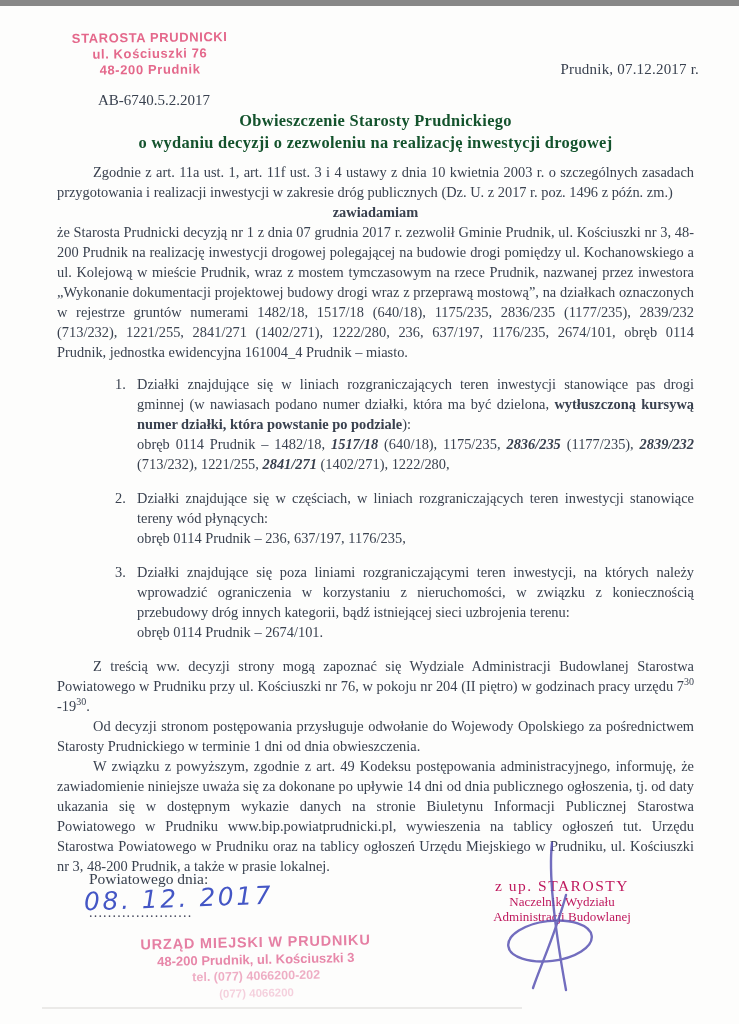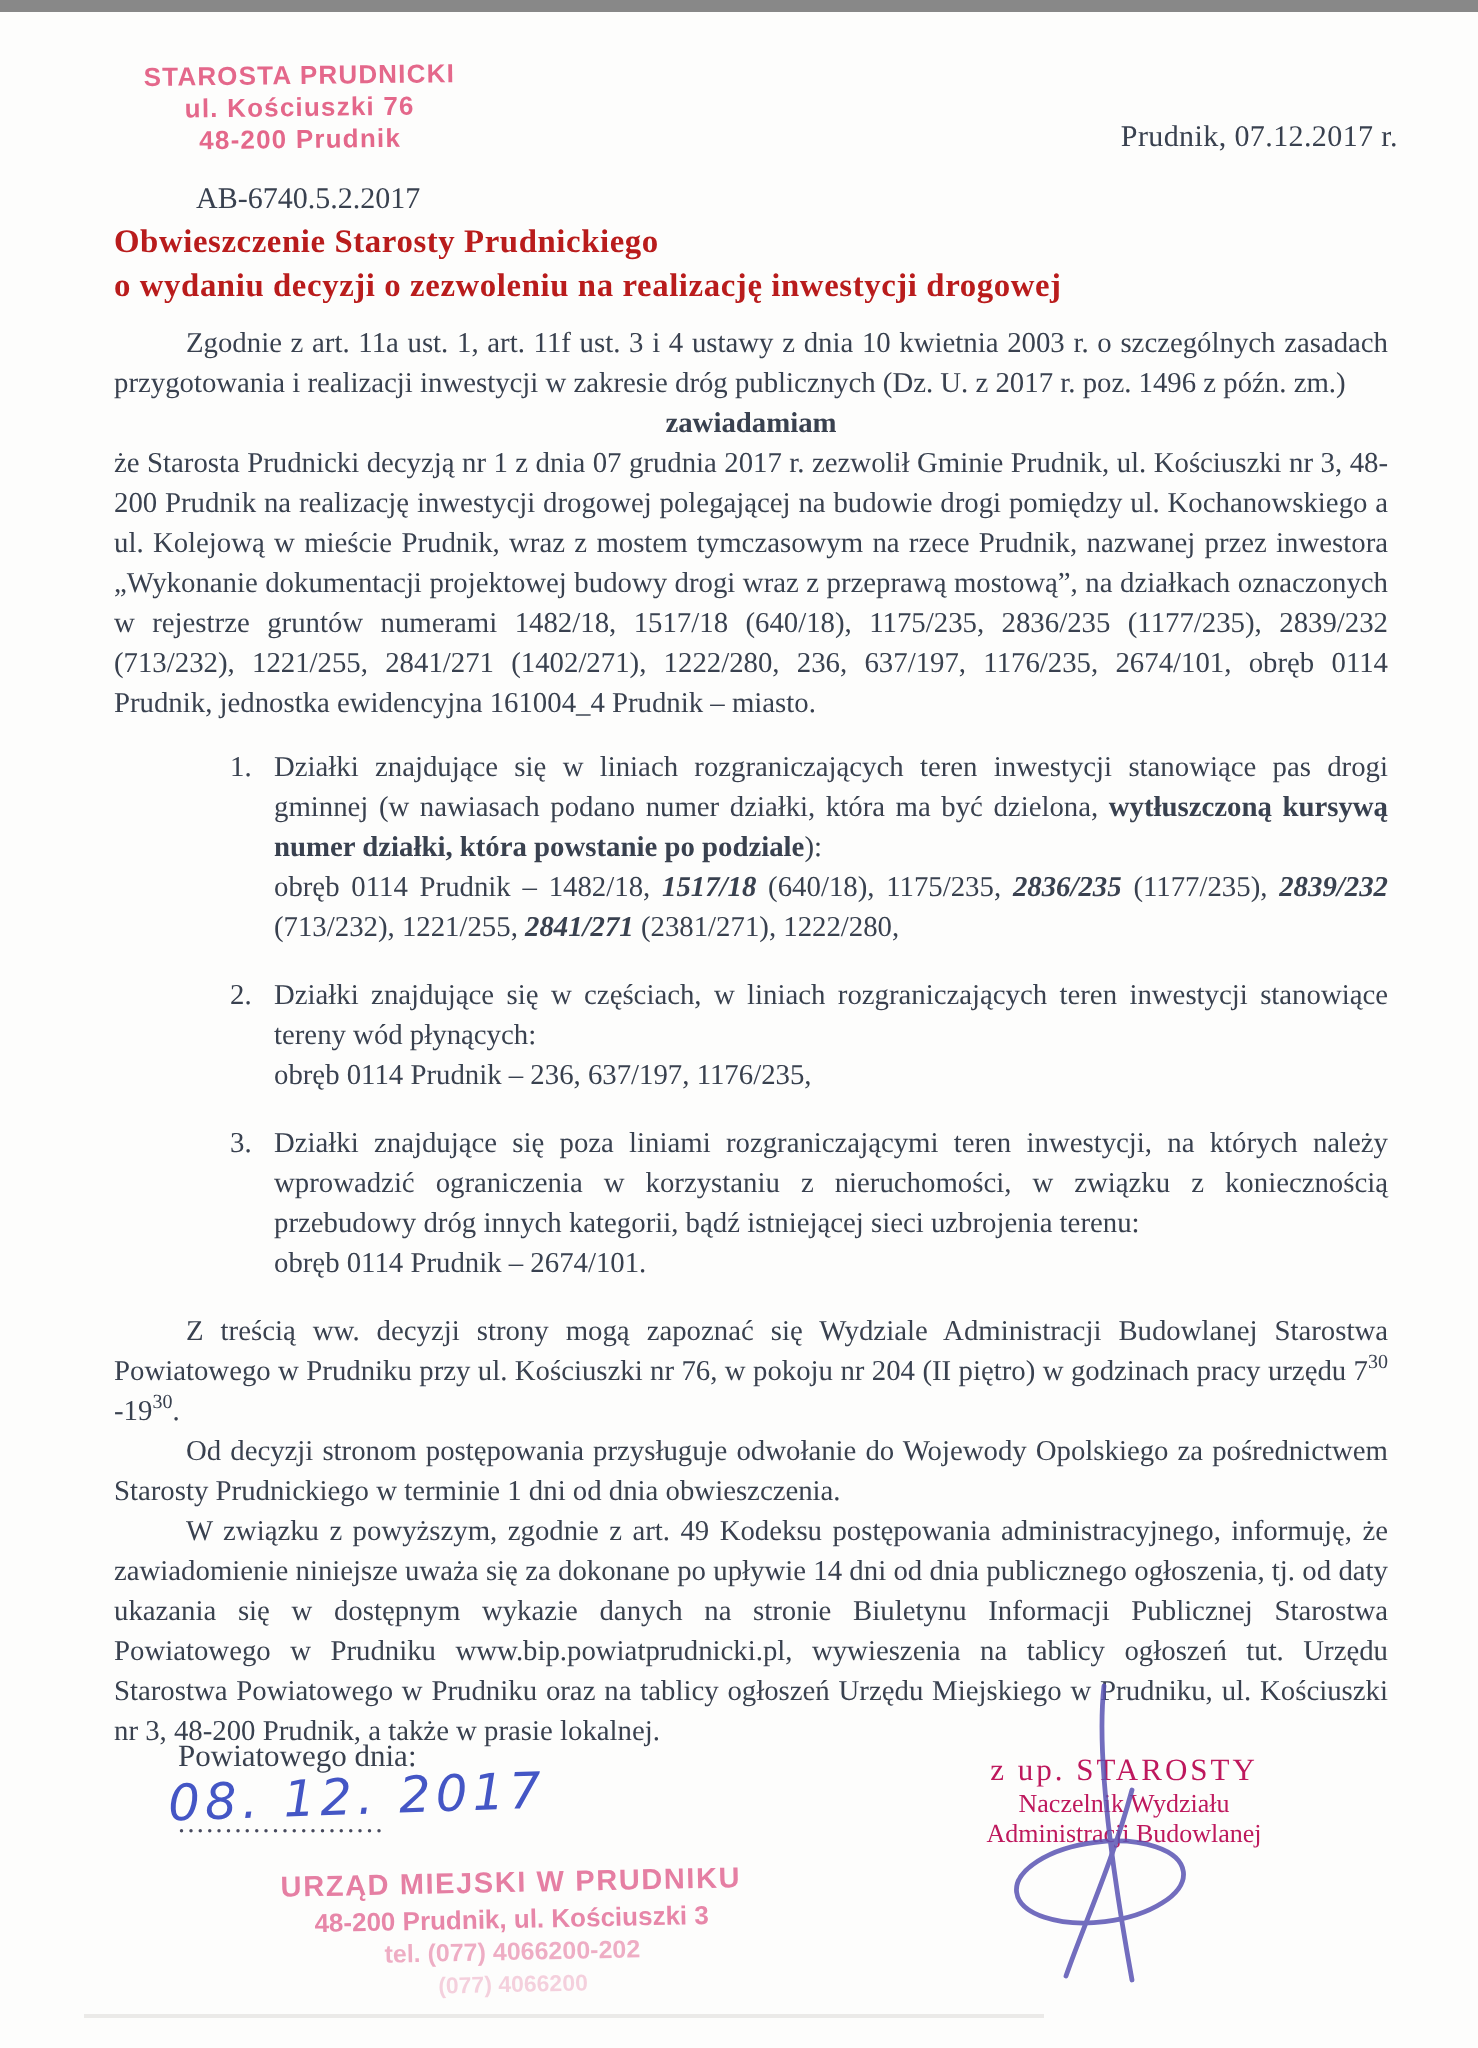--- a/index.html
+++ b/index.html
@@ -30,23 +30,23 @@
   .case-number {
     position:absolute; left:98px; top:86px;
     font-size:15px;
   }
   
   .doc {
     position:absolute; left:57px; right:45px; top:104px;
     font-size:14.4px; line-height:20px;
   }
   .title {
-    font-weight:bold;
+    text-align:center; font-weight:bold;
     font-size:16.4px; line-height:22px;
-    color:#b91c1c; letter-spacing:.3px;
+    color:#14532d; letter-spacing:.3px;
     margin-bottom:8px;
   }
   .par { margin:0; text-align:justify; }
   .par.indent { text-indent:36px; }
   .par.center { text-align:center; font-weight:bold; text-indent:0; }
   .b  { font-weight:bold; }
   .bi { font-weight:bold; font-style:italic; }
   sup { font-size:10px; line-height:0; }
   .list { margin:12px 0 6px 58px; }
   .li { display:flex; margin-bottom:14px; }
@@ -110,21 +110,21 @@
 
     <p class="par indent">Zgodnie z art. 11a ust. 1, art. 11f ust. 3 i 4 ustawy z dnia 10 kwietnia 2003 r. o szczególnych zasadach przygotowania i realizacji inwestycji w zakresie dróg publicznych (Dz. U. z 2017 r. poz. 1496 z późn. zm.)</p>
     <p class="par center">zawiadamiam</p>
     <p class="par">że Starosta Prudnicki decyzją nr 1 z dnia 07 grudnia 2017 r. zezwolił Gminie Prudnik, ul. Kościuszki nr 3, 48-200 Prudnik na realizację inwestycji drogowej polegającej na budowie drogi pomiędzy ul. Kochanowskiego a ul. Kolejową w mieście Prudnik, wraz z mostem tymczasowym na rzece Prudnik, nazwanej przez inwestora „Wykonanie dokumentacji projektowej budowy drogi wraz z przeprawą mostową”, na działkach oznaczonych w rejestrze gruntów numerami 1482/18, 1517/18 (640/18), 1175/235, 2836/235 (1177/235), 2839/232 (713/232), 1221/255, 2841/271 (1402/271), 1222/280, 236, 637/197, 1176/235, 2674/101, obręb 0114 Prudnik, jednostka ewidencyjna 161004_4 Prudnik – miasto.</p>
 
     <div class="list">
 
       <div class="li">
         <span class="num">1.</span>
         <div class="li-text"><span>Działki znajdujące się w liniach rozgraniczających teren inwestycji stanowiące pas drogi gminnej (w nawiasach podano numer działki, która ma być dzielona, </span><span class="b">wytłuszczoną kursywą numer działki, która powstanie po podziale</span><span>):</span><br>
-        <span>obręb 0114 Prudnik – 1482/18, </span><span class="bi">1517/18</span><span> (640/18), 1175/235, </span><span class="bi">2836/235</span><span> (1177/235), </span><span class="bi">2839/232</span><span> (713/232), 1221/255, </span><span class="bi">2841/271</span><span> (2381/271), 1222/280,</span></div>
+        <span>obręb 0114 Prudnik – 1482/18, </span><span class="bi">1517/18</span><span> (640/18), 1175/235, </span><span class="bi">2836/235</span><span> (1177/235), </span><span class="bi">2839/232</span><span> (713/232), 1221/255, </span><span class="bi">2841/271</span><span> (1402/271), 1222/280,</span></div>
       </div>
 
       <div class="li">
         <span class="num">2.</span>
         <div class="li-text"><span>Działki znajdujące się w częściach, w liniach rozgraniczających teren inwestycji stanowiące tereny wód płynących:</span><br>
         <span>obręb 0114 Prudnik – 236, 637/197, 1176/235,</span></div>
       </div>
 
       <div class="li">
         <span class="num">3.</span>

